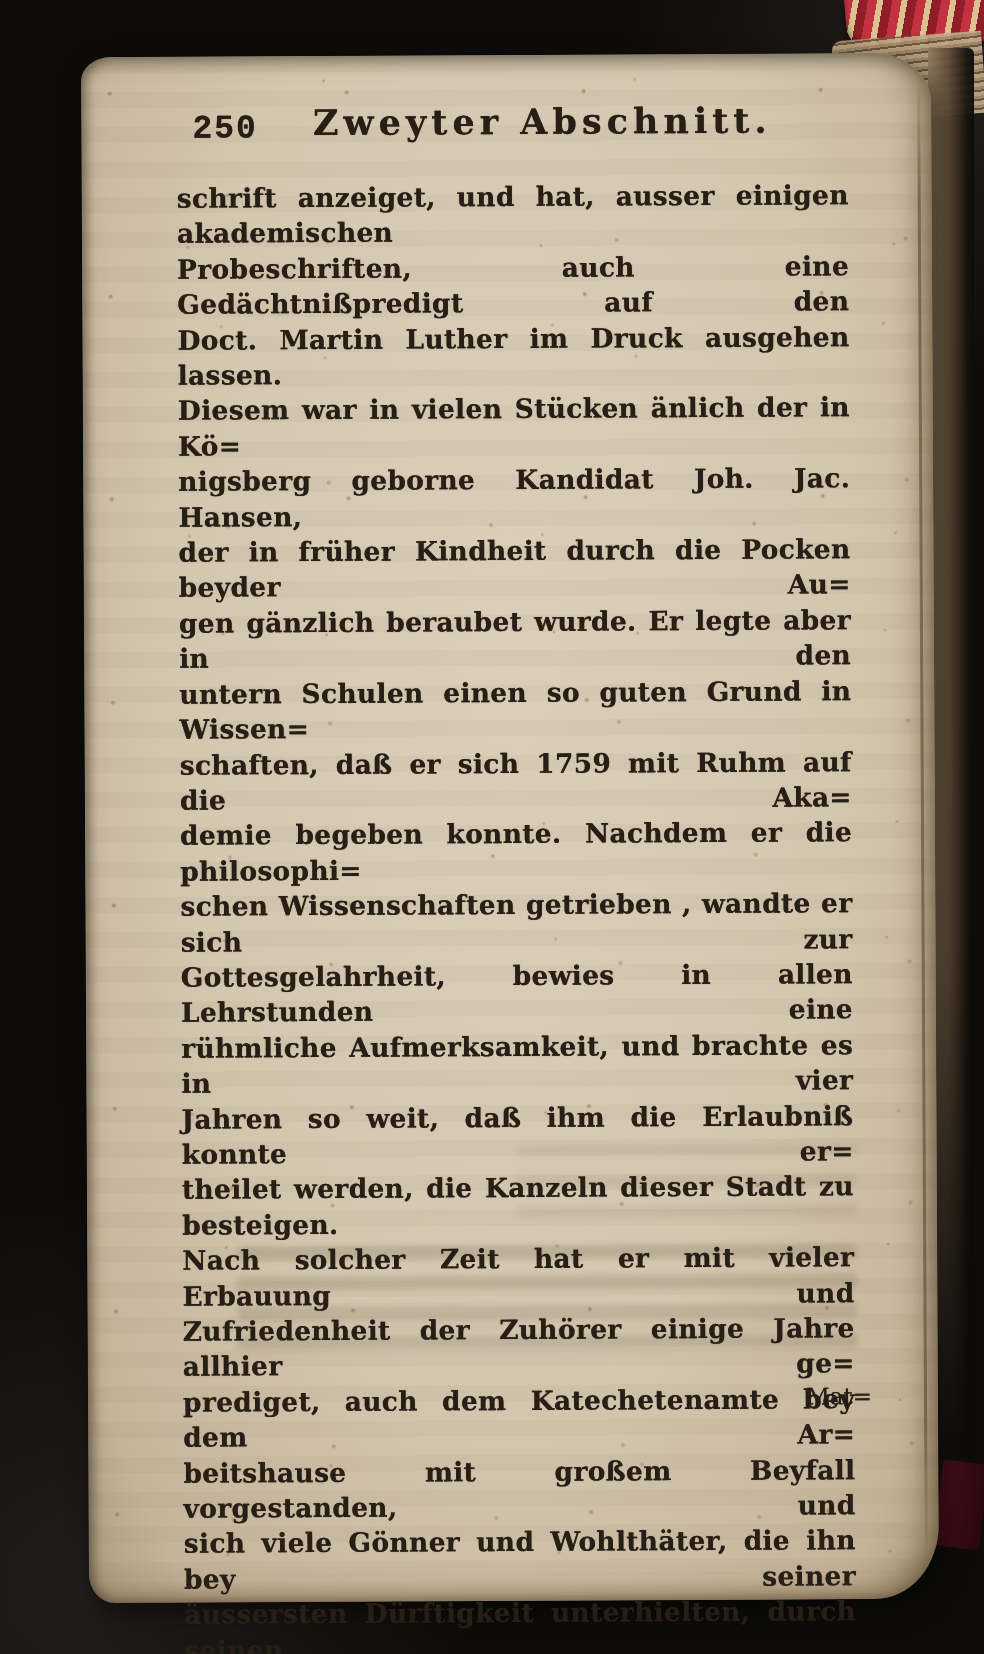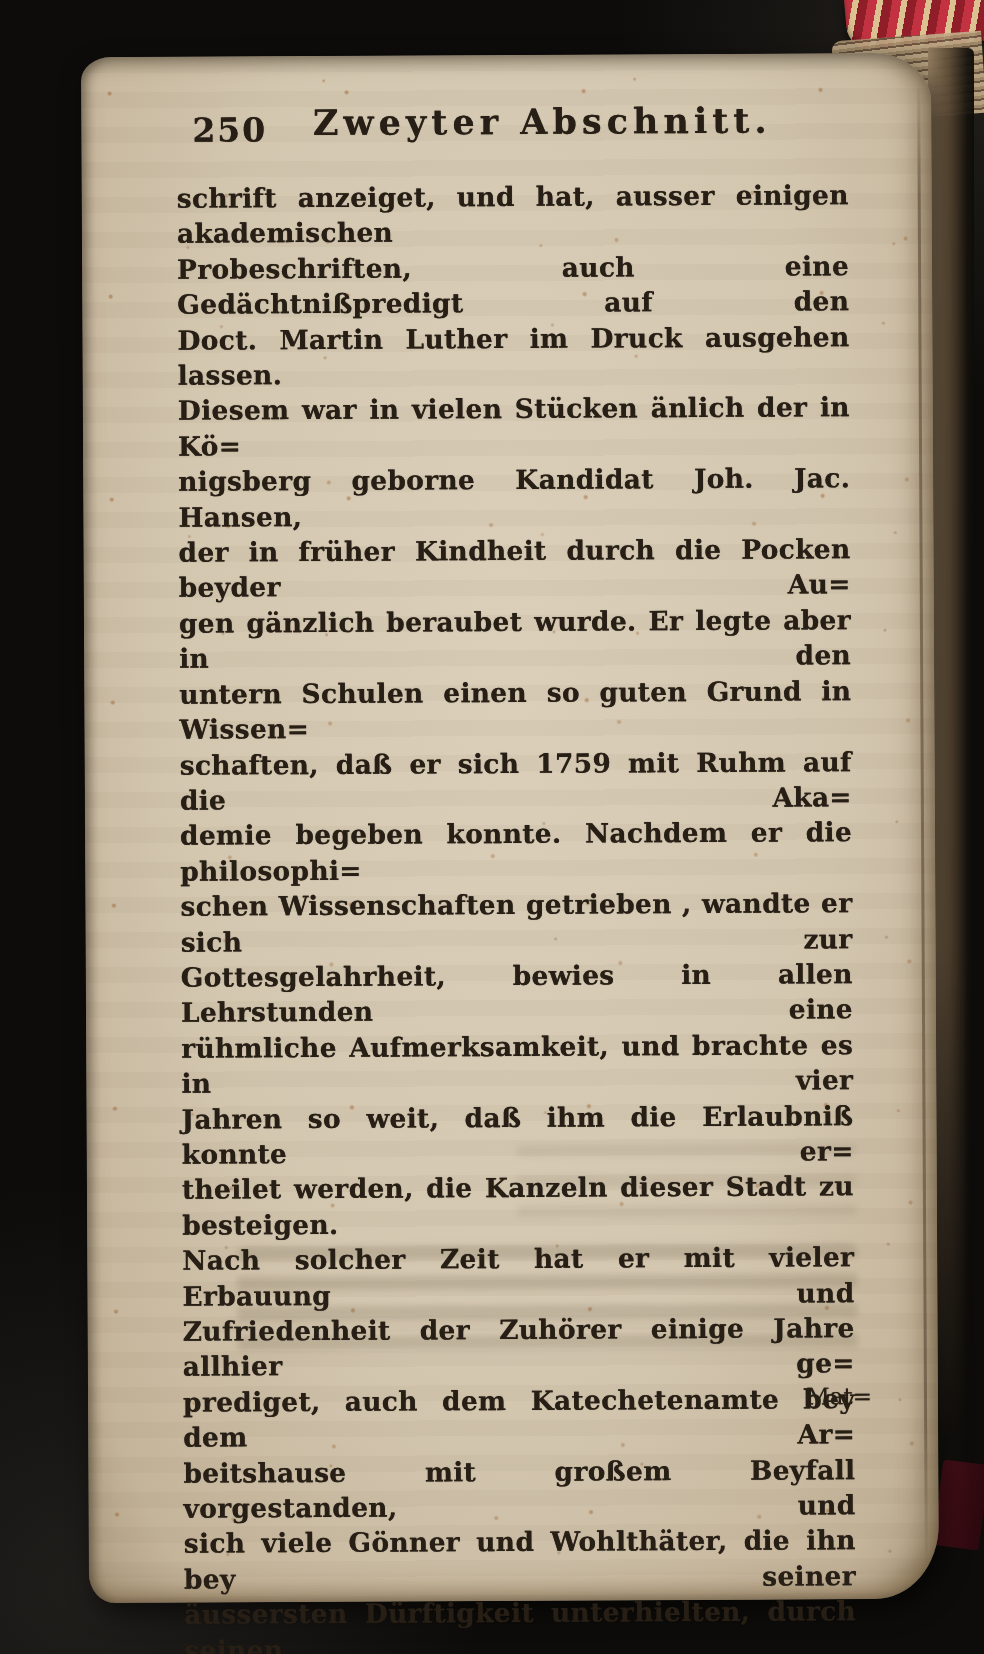--- a/index.html
+++ b/index.html
@@ -43,21 +43,21 @@
     position:absolute; left:836px; top:26px; width:3px; height:1488px;
     background:linear-gradient(180deg, rgba(60,45,28,0) 0%, rgba(60,45,28,0.45) 8%,
                rgba(60,45,28,0.45) 90%, rgba(60,45,28,0) 100%);
   }
 
   
   .ink { color:#271f15; text-shadow:0 0 0.7px rgba(39,31,21,0.85); }
   .header { position:absolute; left:95px; top:46px; width:672px; height:54px; }
   .page-number {
     position:absolute; left:16px; top:8px;
-    font-size:33px; font-weight:bold; letter-spacing:2px;
+    font-size:33px; font-weight:bold; letter-spacing:2px;font-family:Liberation Mono, monospace;
   }
   .running-title {
     position:absolute; left:60px; right:0; top:0; text-align:center;
     font-size:35px; font-weight:bold; letter-spacing:5px;
   }
   .bodytext { position:absolute; left:95px; top:124px; width:672px; }
   .body-line {
     font-size:26.5px; line-height:35.4px; font-weight:bold; letter-spacing:0.3px;
     text-align:justify; text-align-last:justify; white-space:normal;
     color:#271f15; text-shadow:0 0 0.7px rgba(39,31,21,0.85);

